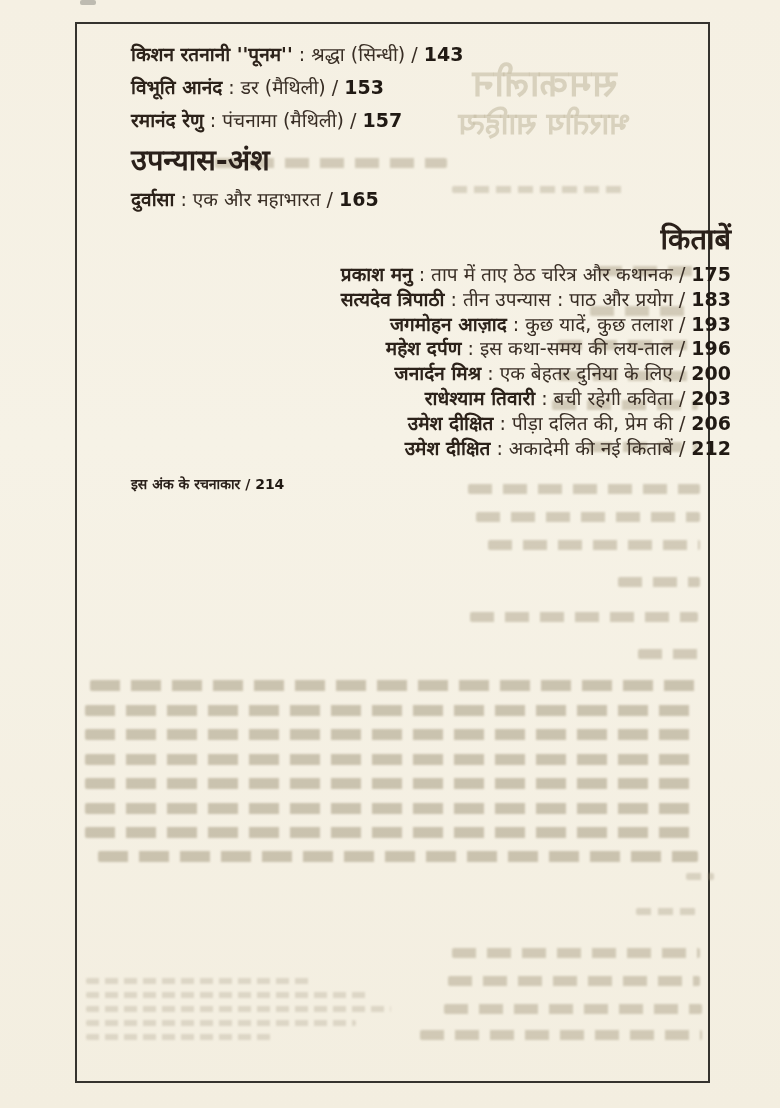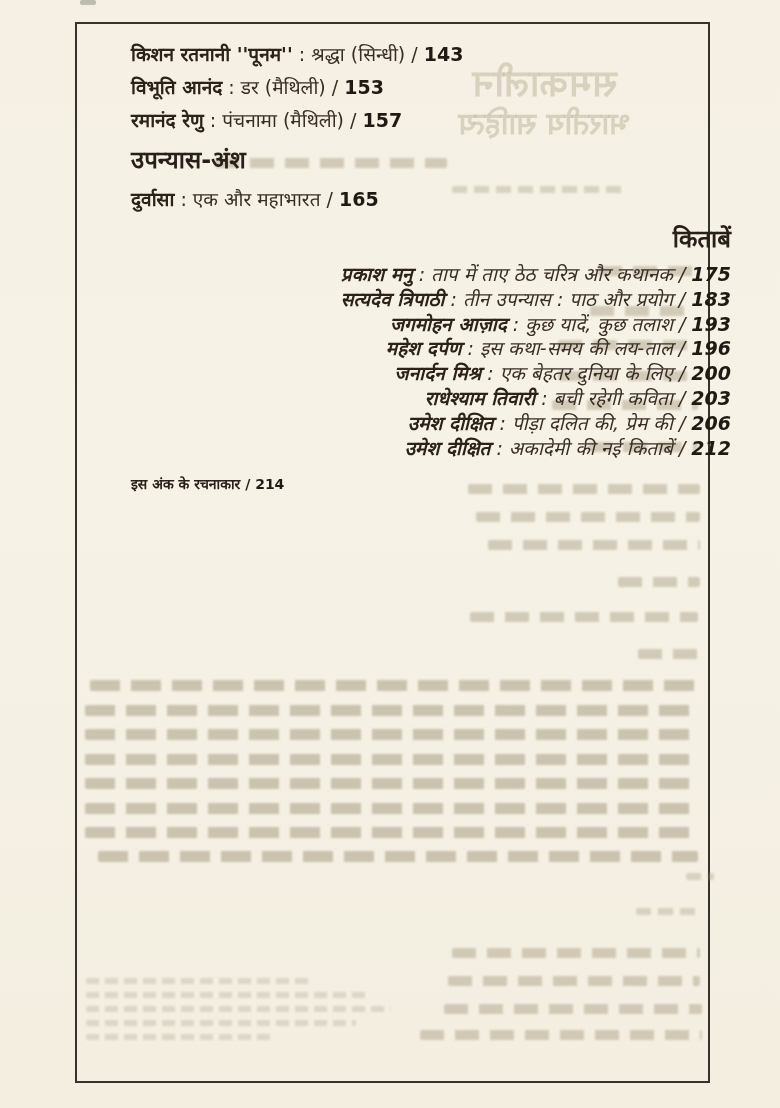--- a/index.html
+++ b/index.html
@@ -47,26 +47,26 @@
 
   
   .content {
     position:absolute; left:95px; top:38px; width:600px; z-index:3;margin-left:36px;
   }
   .line { font-size:19px; line-height:33px; white-space:nowrap; }
   .au { font-weight:bold; color:#2c221a; }
   .ti { font-weight:normal; color:#382d24; }
   .pg { font-weight:bold; color:#211a14; }
   .sec-heading {
-    font-size:24px; font-weight:bold; color:#2a201a;
+    font-size:29px; font-weight:bold; color:#2a201a;
     line-height:30px; margin:8px 0 8px; white-space:nowrap;
   }
   .folk .line { line-height:31px; }
   .books { margin-top:6px;text-align:right; }
-  .books .line { line-height:24.8px;font-style:italic; }
+  .books .line { line-height:24.8px; }
   .closing {
     margin-top:14px; font-size:14px; font-weight:bold; color:#2a201a; white-space:nowrap;
   }
 </style>
 </head>
 <body>
 
 <div class="paper-tone"></div>
 <div class="speck"></div>
 <div class="frame"></div>

